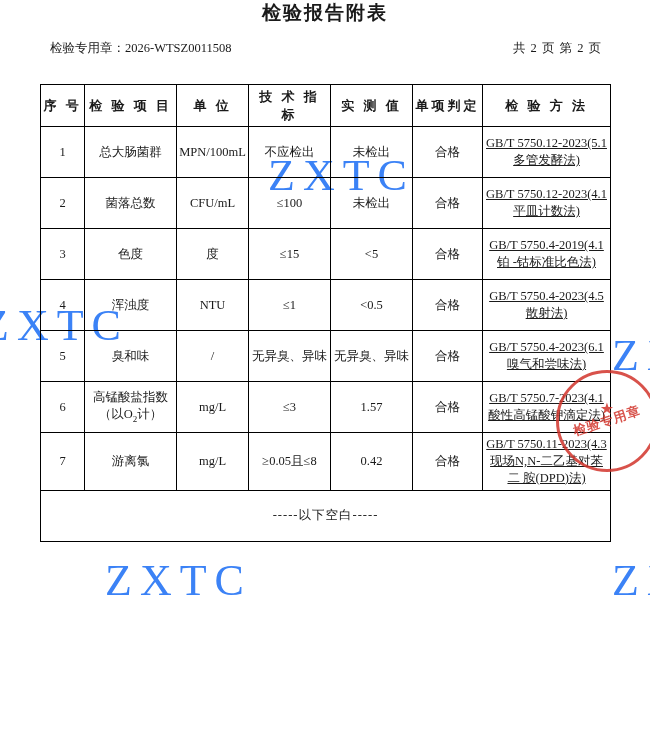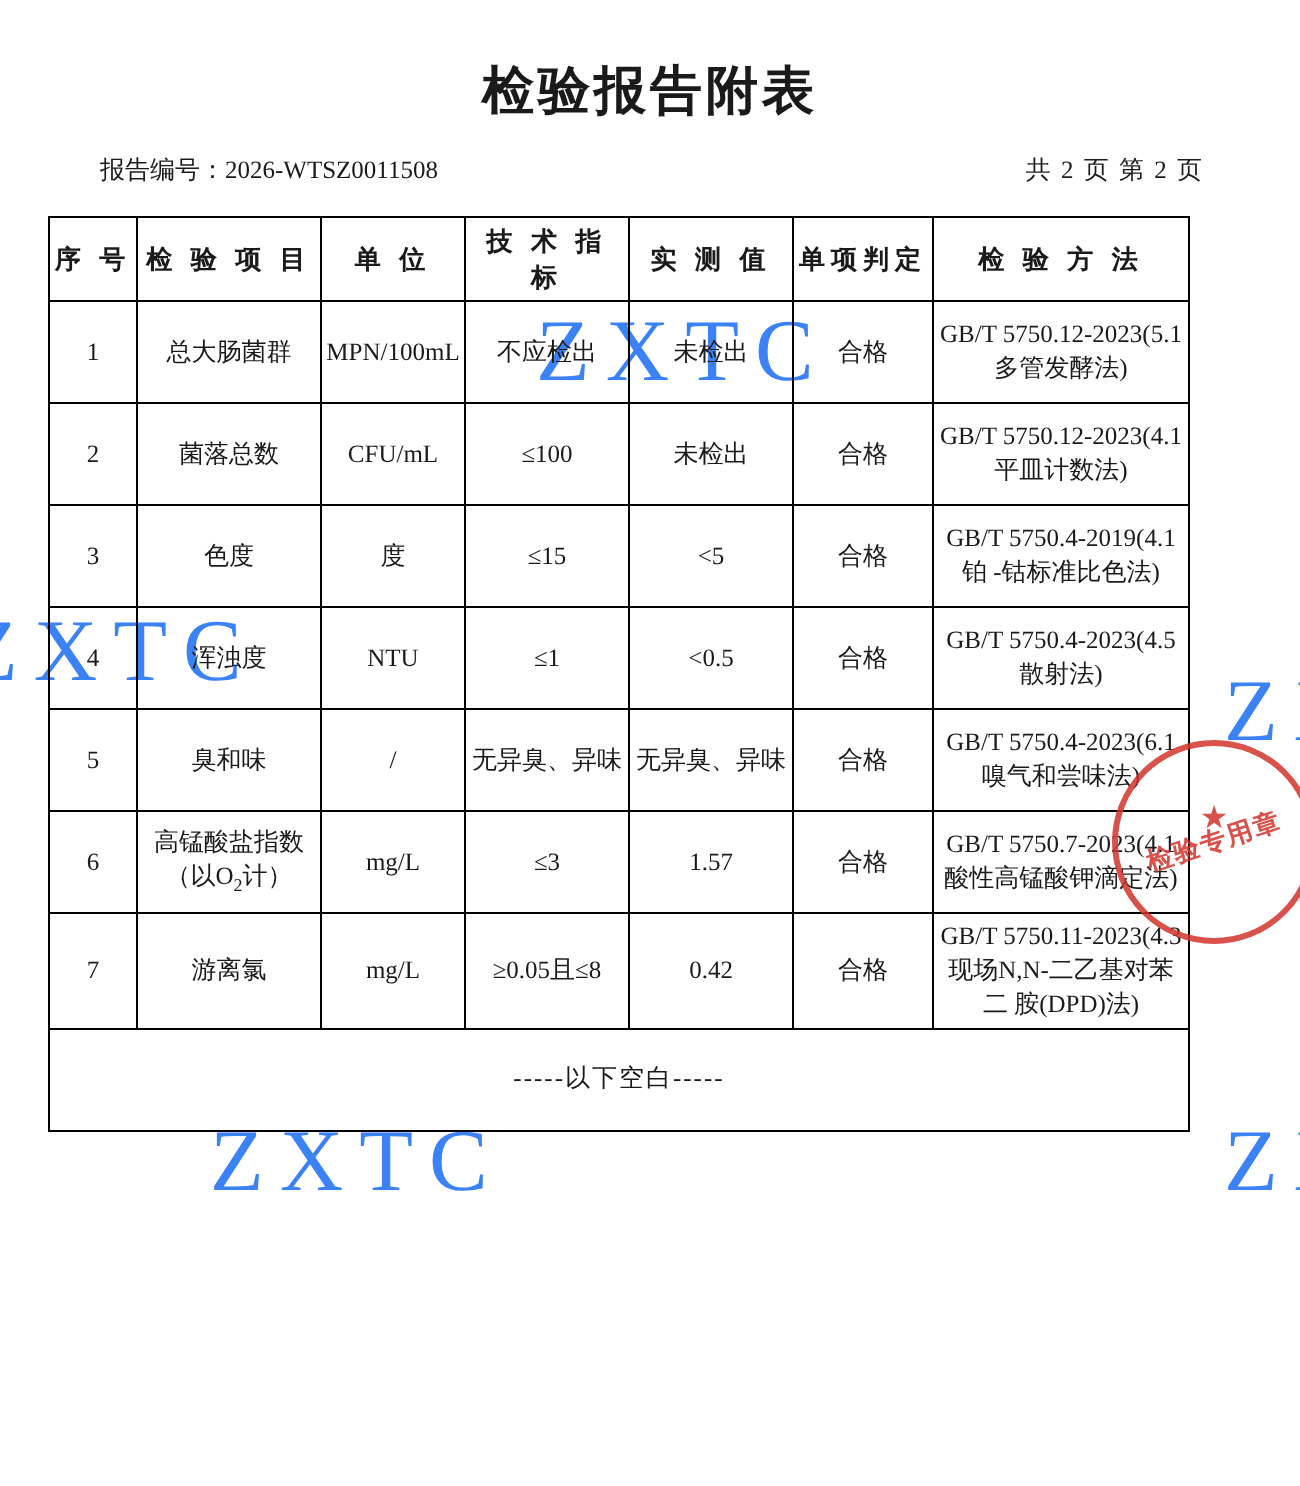--- a/index.html
+++ b/index.html
@@ -36,24 +36,23 @@
   }
   .wm-1 { left: 268px; top: 150px; }
   .wm-2 { left: -18px; top: 300px; }
   .wm-3 { left: 105px; top: 555px; }
   .wm-4 { left: 612px; top: 555px; }
   .wm-5 { left: 612px; top: 330px; }
 
   
   .title {
     text-align: center;
-    font-size: 26px;
+    font-size: 19px;
     font-weight: bold;
     letter-spacing: 2px;
-    padding-top: 28px;
     font-family: "Liberation Serif", serif;
   }
 
   .meta-row {
     position: relative;
     margin-top: 14px;
     height: 18px;
     font-size: 12.5px;
   }
   .report-no {
@@ -67,24 +66,23 @@
     right: 48px;
     top: 0;
     white-space: nowrap;
     letter-spacing: 1px;
     text-align: center;
   }
 
   
   .table-wrap {
     position: absolute;
-    left: 24px;
+    left: 40px;
     top: 84px;
     width: 570px;
-    margin-top: 24px;
   }
   table.report {
     border-collapse: collapse;
     width: 570px;
     table-layout: fixed;
   }
   table.report th,
   table.report td {
     border: 1px solid #000;
     text-align: center;
@@ -102,20 +100,21 @@
     font-size: 13px;
   }
   table.report tbody td {
     height: 44px;
   }
   td.method {
     text-align: left;
     padding-left: 6px;
     padding-right: 4px;
     line-height: 1.3;
+    text-decoration: underline;
   }
   td.blank-row {
     height: 26px;
     letter-spacing: 1px;
     font-size: 12.5px;
   }
   .sub {
     font-size: 9px;
     vertical-align: sub;
   }
@@ -175,21 +174,21 @@
 
   <div class="wm wm-1">ZXTC</div>
   <div class="wm wm-2">ZXTC</div>
   <div class="wm wm-3">ZXTC</div>
   <div class="wm wm-4">ZXTC</div>
   <div class="wm wm-5">ZXTC</div>
 
   <div class="title">检验报告附表</div>
 
   <div class="meta-row">
-    <div class="report-no"><span>报告编号：</span><span>2026-WTSZ0011508</span></div>
+    <div class="report-no"><span>检验专用章：</span><span>2026-WTSZ0011508</span></div>
     <div class="page-no">共 2 页  第 2 页</div>
   </div>
 
   <div class="table-wrap">
     <table class="report">
       <colgroup>
         <col class="c-no">
           <col class="c-item">
           <col class="c-unit">
           <col class="c-spec">

